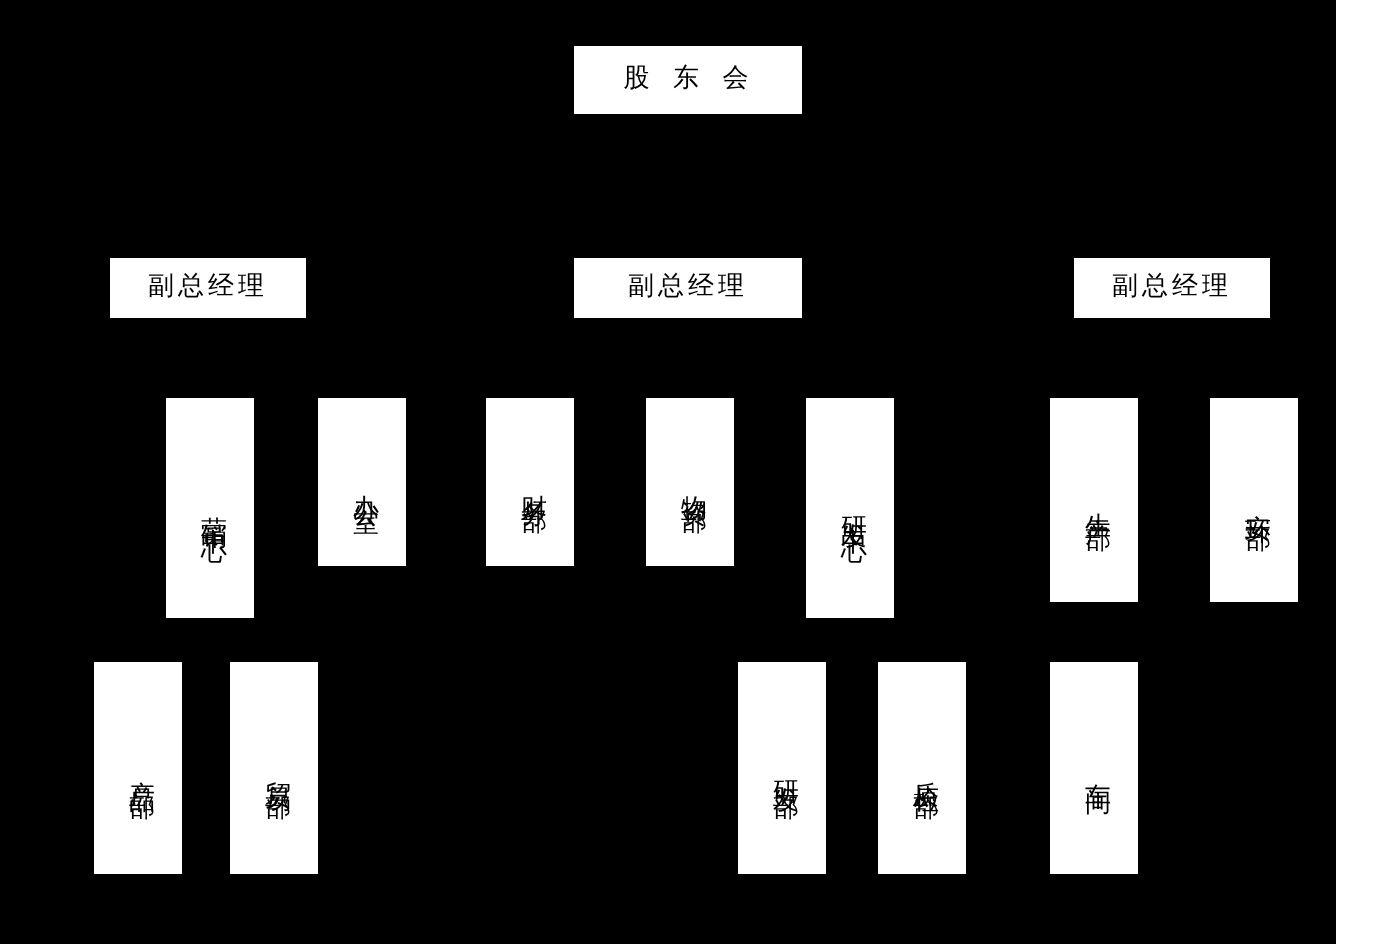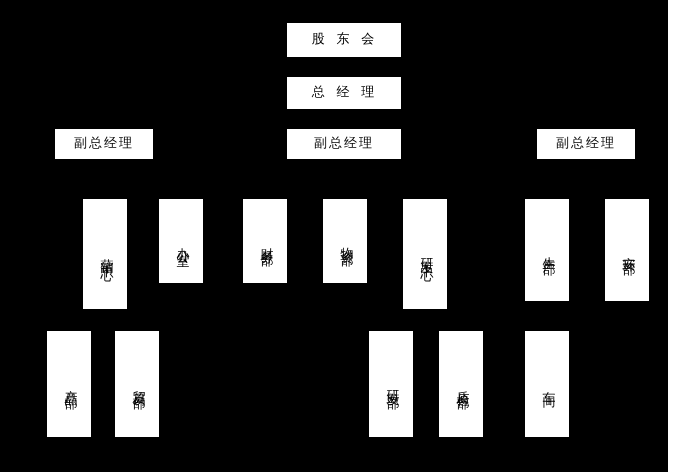--- a/index.html
+++ b/index.html
@@ -75,23 +75,20 @@
     <div class="line vt" style="left: 69px; top: 320px; height: 10px;"></div>
     <div class="line vt" style="left: 137px; top: 320px; height: 10px;"></div>
     <div class="line vt" style="left: 425px; top: 310px; height: 10px;"></div>
     <div class="line hz" style="left: 391px; top: 320px; width: 70px;"></div>
     <div class="line vt" style="left: 391px; top: 320px; height: 10px;"></div>
     <div class="line vt" style="left: 461px; top: 320px; height: 10px;"></div>
     <div class="line vt" style="left: 547px; top: 302px; height: 28px;"></div>
     <div class="node h" style="left: 286px; top: 22px; width: 116px; height: 36px;">
       <span class="label">股 东 会</span>
     </div>
-    <div class="node h" style="left: 286px; top: 76px; width: 116px; height: 34px;">
-      <span class="label">总 经 理</span>
-    </div>
     <div class="node h" style="left: 54px; top: 128px; width: 100px; height: 32px;">
       <span class="label">副总经理</span>
     </div>
     <div class="node h" style="left: 286px; top: 128px; width: 116px; height: 32px;">
       <span class="label">副总经理</span>
     </div>
     <div class="node h" style="left: 536px; top: 128px; width: 100px; height: 32px;">
       <span class="label">副总经理</span>
     </div>
     <div class="node v" style="left: 82px; top: 198px; width: 46px; height: 112px;">

